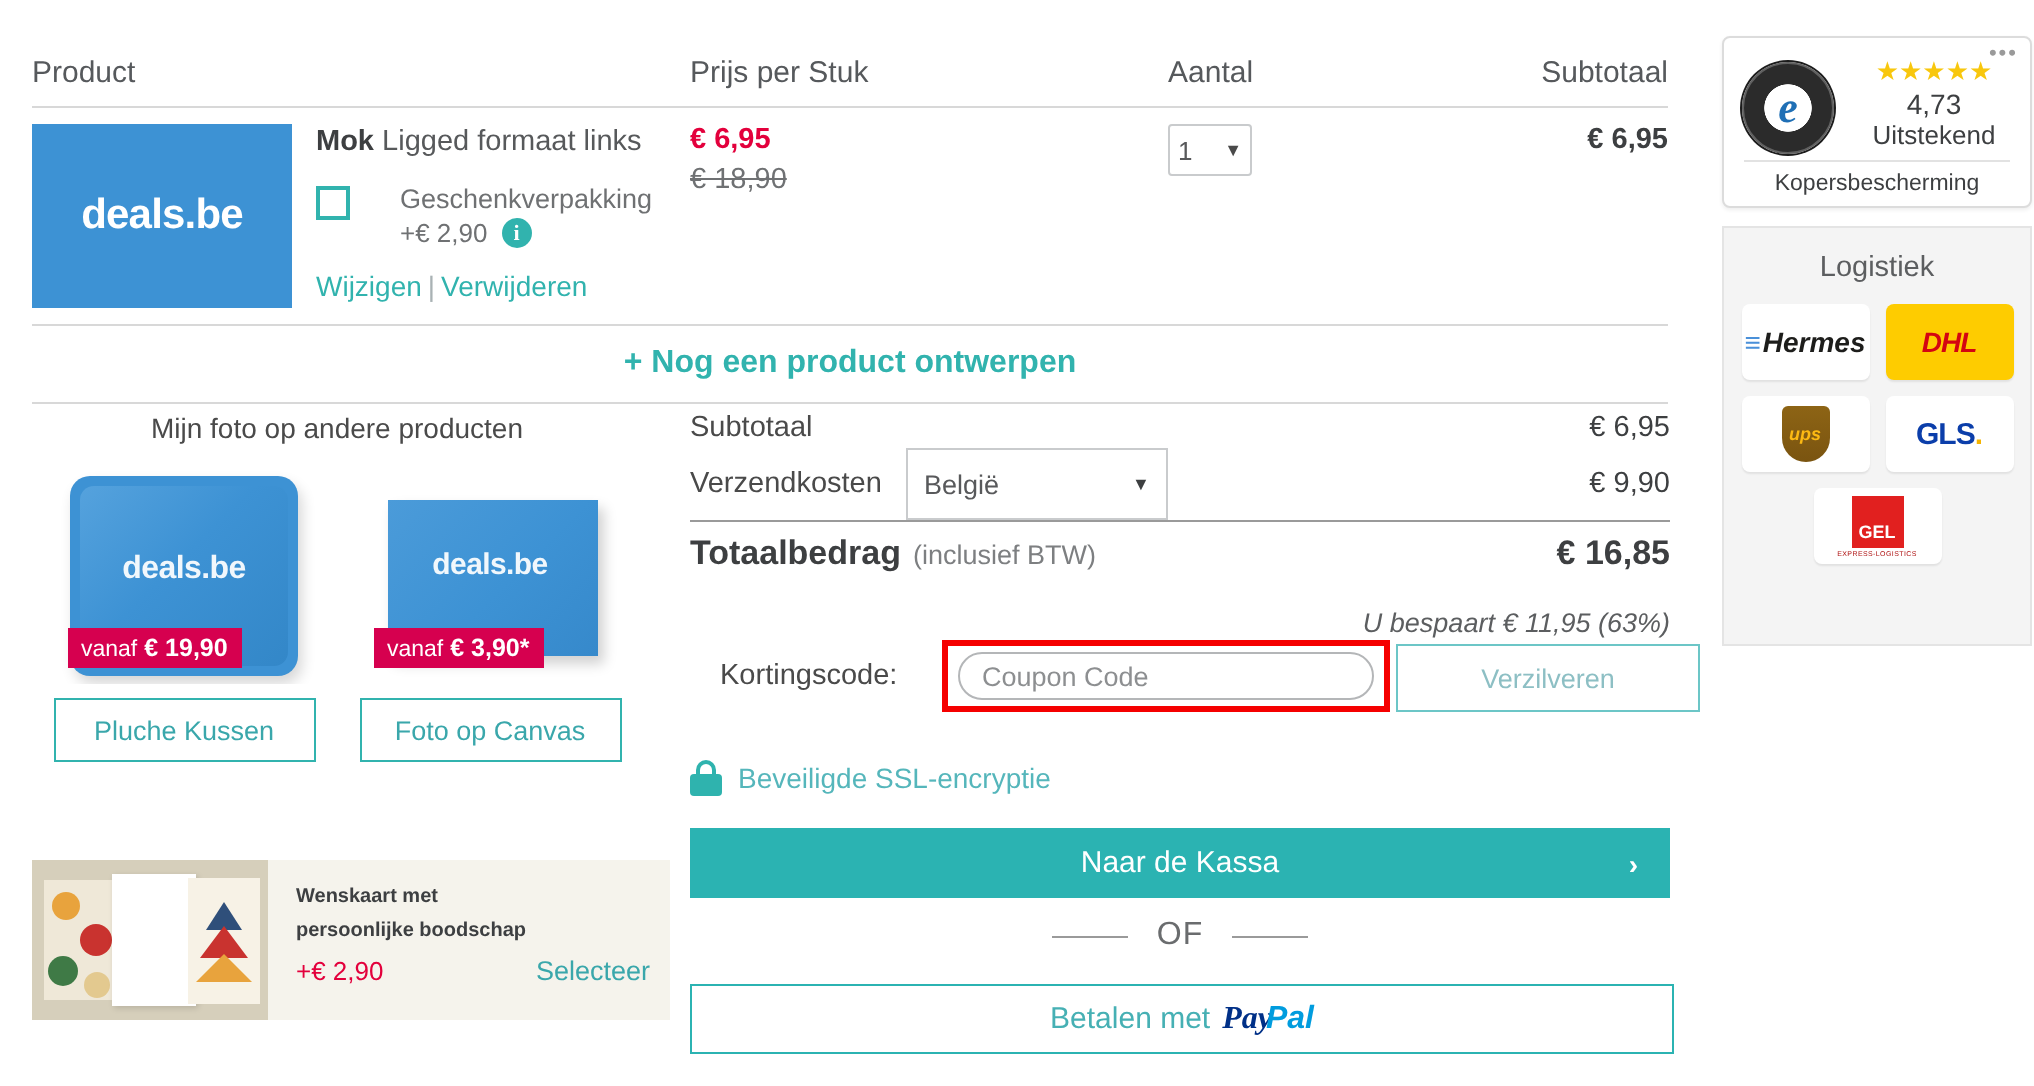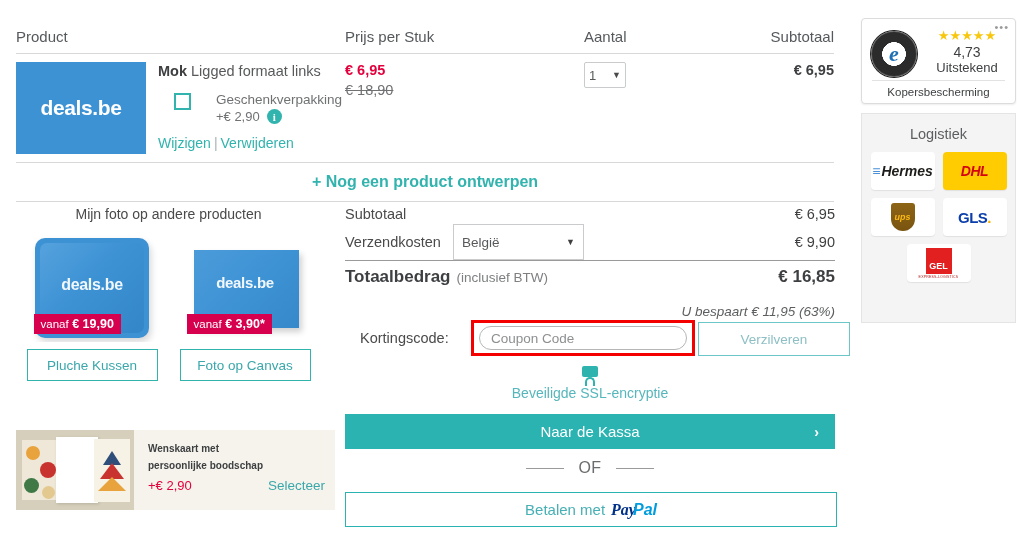--- a/index.html
+++ b/index.html
@@ -30,21 +30,21 @@
   .prod-row{position:absolute;left:16px;top:62px;width:818px;height:100px;}
   .prod-thumb{
     position:absolute;left:0;top:0;width:130px;height:92px;
     background:#3d92d4;display:flex;align-items:center;justify-content:center;
   }
   .prod-thumb span{color:#ffffff;font-size:21px;font-weight:bold;letter-spacing:-0.4px;}
 
   .prod-info{position:absolute;left:142px;top:0;width:200px;}
   .prod-title{font-size:14.5px;line-height:18px;color:#57595b;}
   .prod-title b{color:#3d3f41;font-weight:bold;}
-  .gift-line{margin-top:11px;display:flex;align-items:flex-start;gap:25px;justify-content:center;}
+  .gift-line{margin-top:11px;display:flex;align-items:flex-start;gap:25px;}
   .chk{
     width:13px;height:13px;border:2px solid #31b3ae;background:#fff;
     margin-top:2px;flex:0 0 auto;
   }
   .gift-txt{font-size:13.5px;color:#6f7173;line-height:17px;}
   .gift-price{font-size:13px;color:#6f7173;display:flex;align-items:center;gap:7px;margin-top:1px;}
   .info-i{
     width:15px;height:15px;border-radius:50%;background:#31b3ae;color:#fff;
     font-size:11px;font-weight:bold;display:inline-flex;align-items:center;justify-content:center;
     font-family:"Liberation Serif", serif;
@@ -163,21 +163,21 @@
   }
   .redeem-btn{
     position:absolute;right:0;top:2px;width:150px;height:32px;
     border:1px solid #6cc6c7;background:#fff;color:#8dbfc4;font-size:13.5px;
     display:flex;align-items:center;justify-content:center;
   }
 
   
   .ssl{
     position:absolute;left:345px;top:378px;width:490px;height:22px;
-    display:flex;align-items:center;justify-content:center;gap:8px;flex-direction:column;
+    display:flex;align-items:center;justify-content:flex-start;gap:8px;
   }
   .lock{width:16px;height:18px;position:relative;}
   .lock .body{position:absolute;left:0;bottom:0;width:16px;height:11px;background:#2fb3ae;border-radius:2px;}
   .lock .shackle{
     position:absolute;left:3px;top:0;width:10px;height:9px;border:2.5px solid #2fb3ae;
     border-bottom:none;border-radius:6px 6px 0 0;box-sizing:border-box;
   }
   .ssl-txt{font-size:14px;color:#55b6bb;}
 
   

